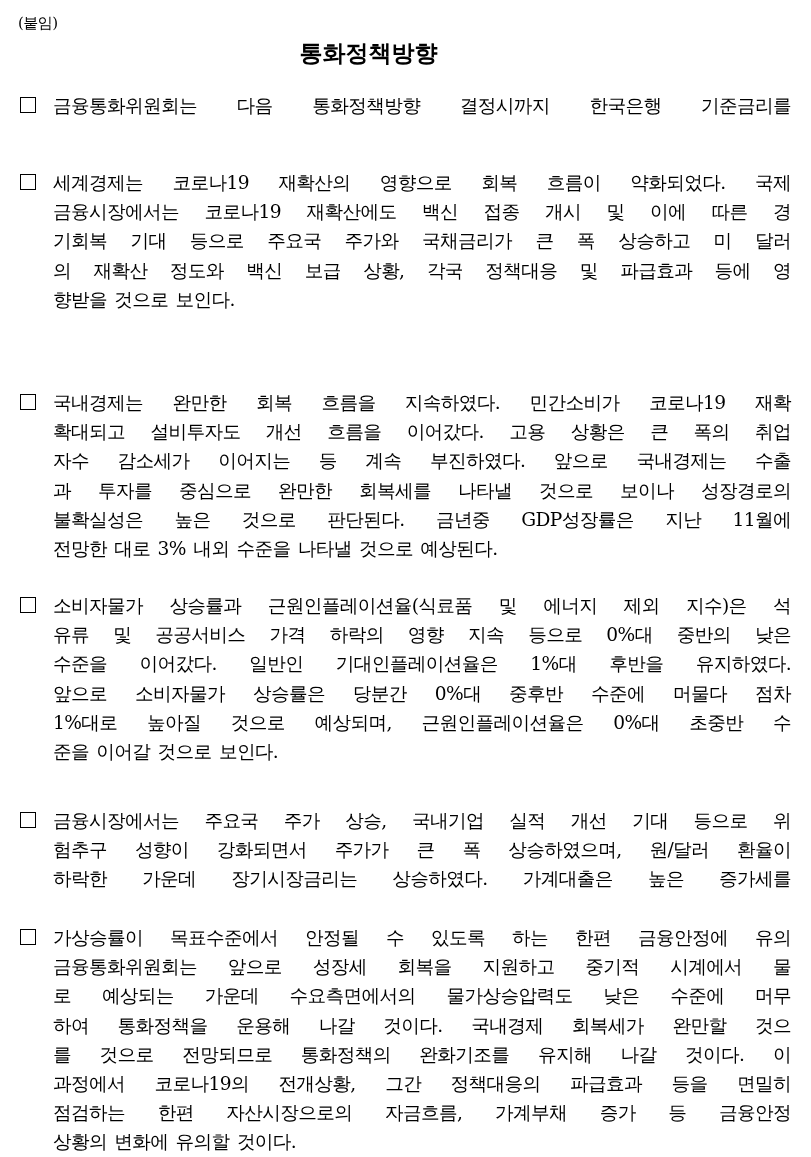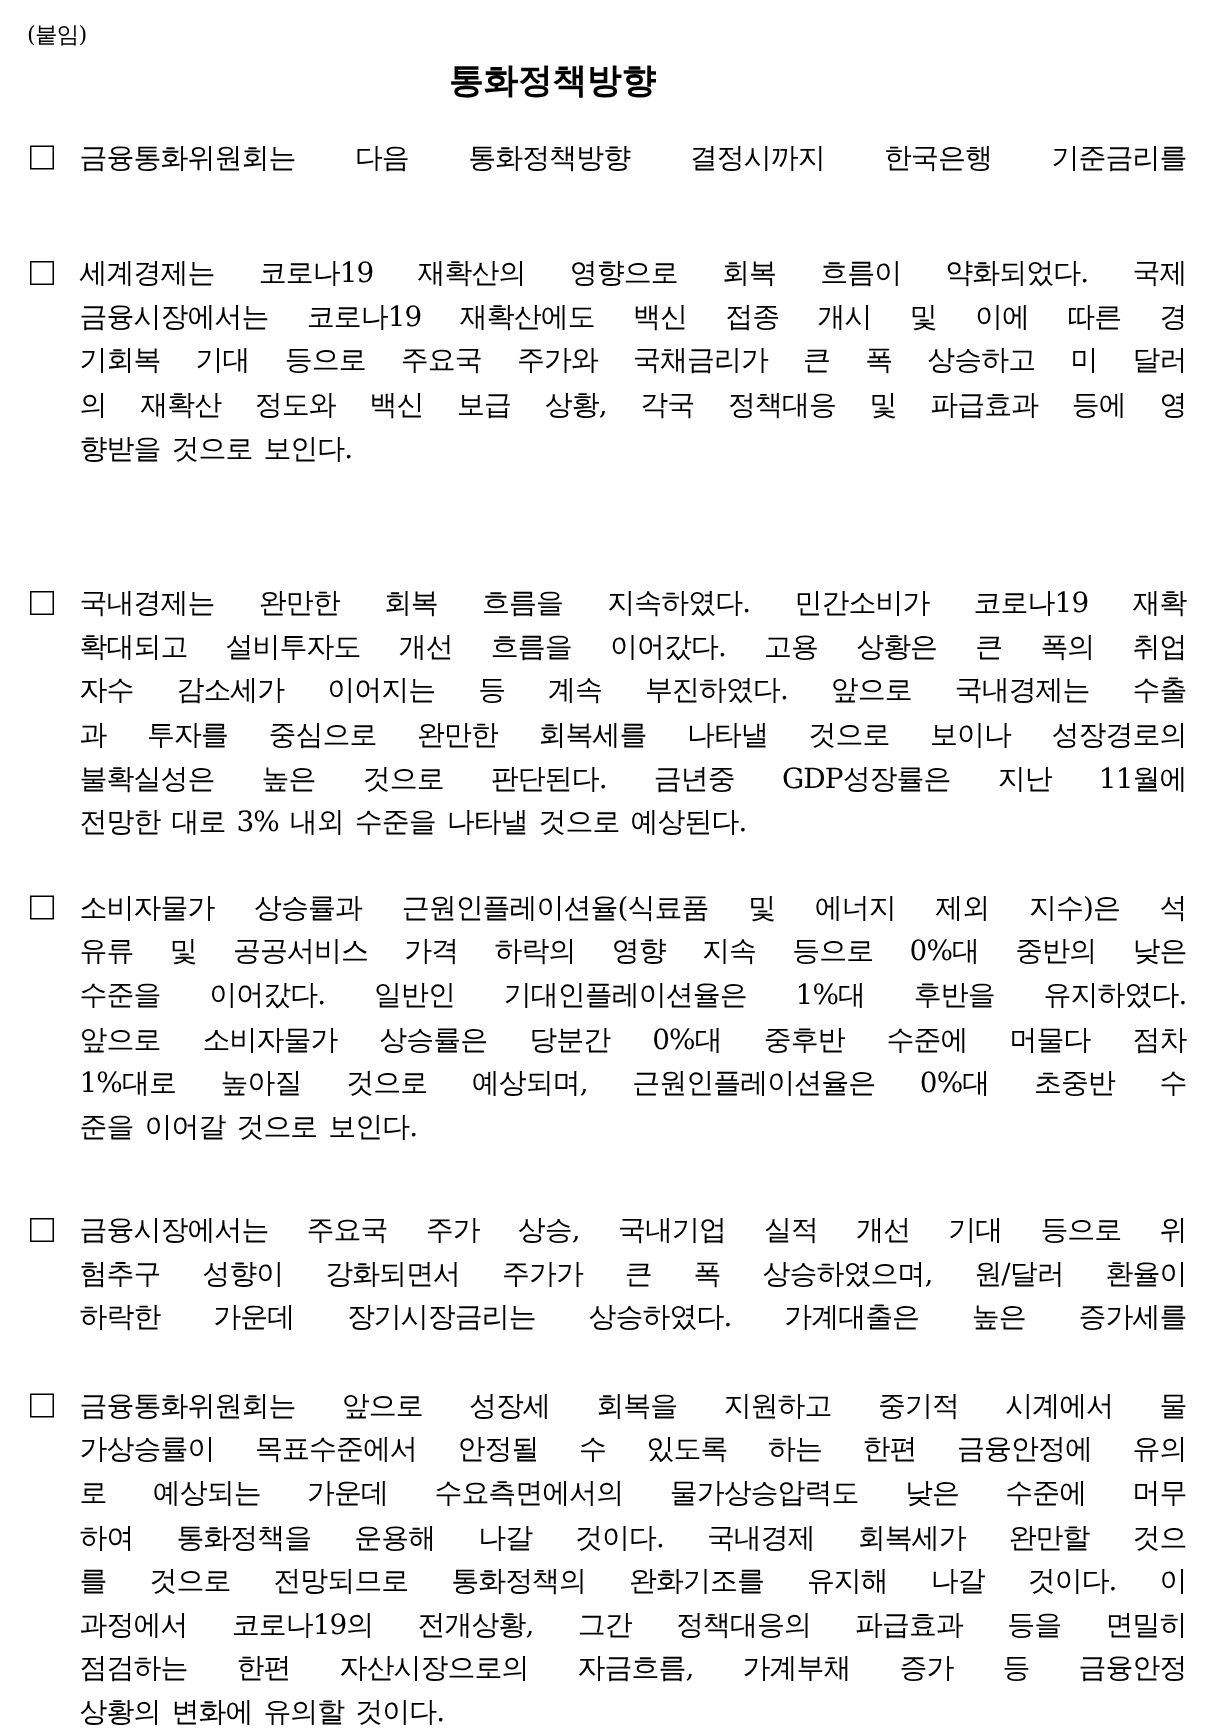--- a/index.html
+++ b/index.html
@@ -84,22 +84,22 @@
   <div class="ptext">
     <span class="line">금융시장에서는 주요국 주가 상승, 국내기업 실적 개선 기대 등으로 위</span>
     <span class="line">험추구 성향이 강화되면서 주가가 큰 폭 상승하였으며, 원/달러 환율이</span>
     <span class="line">하락한 가운데 장기시장금리는 상승하였다. 가계대출은 높은 증가세를</span>
   </div>
 </div>
 
 <div class="para" style="top:923px;">
   <span class="box"></span>
   <div class="ptext">
+    <span class="line">가상승률이 목표수준에서 안정될 수 있도록 하는 한편 금융안정에 유의</span>
     <span class="line">금융통화위원회는 앞으로 성장세 회복을 지원하고 중기적 시계에서 물</span>
-    <span class="line">가상승률이 목표수준에서 안정될 수 있도록 하는 한편 금융안정에 유의</span>
     <span class="line">로 예상되는 가운데 수요측면에서의 물가상승압력도 낮은 수준에 머무</span>
     <span class="line">하여 통화정책을 운용해 나갈 것이다. 국내경제 회복세가 완만할 것으</span>
     <span class="line">를 것으로 전망되므로 통화정책의 완화기조를 유지해 나갈 것이다. 이</span>
     <span class="line">과정에서 코로나19의 전개상황, 그간 정책대응의 파급효과 등을 면밀히</span>
     <span class="line">점검하는 한편 자산시장으로의 자금흐름, 가계부채 증가 등 금융안정</span>
     <span class="line last">상황의 변화에 유의할 것이다.</span>
   </div>
 </div>
 
 </body></html>

